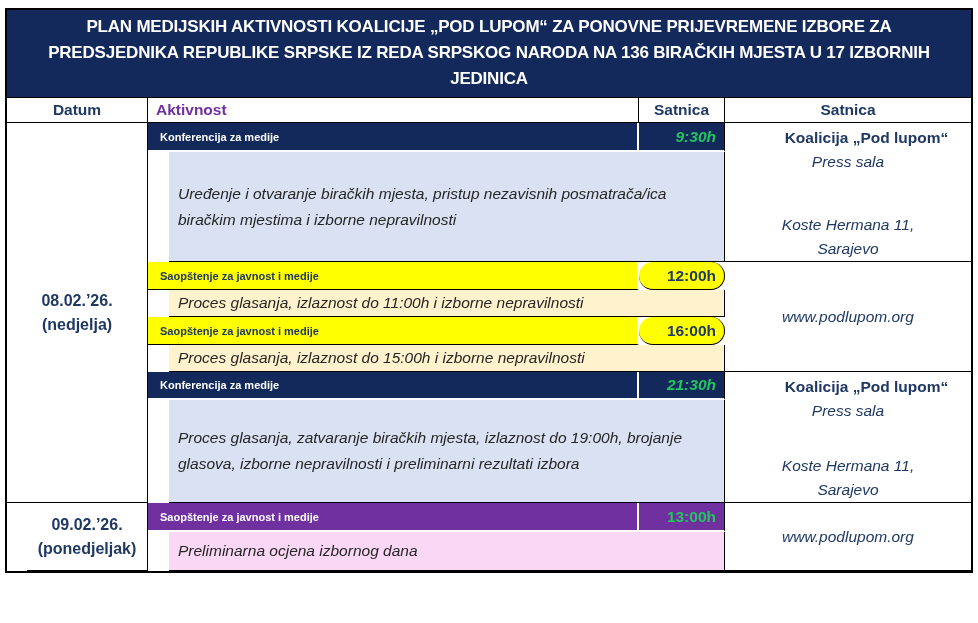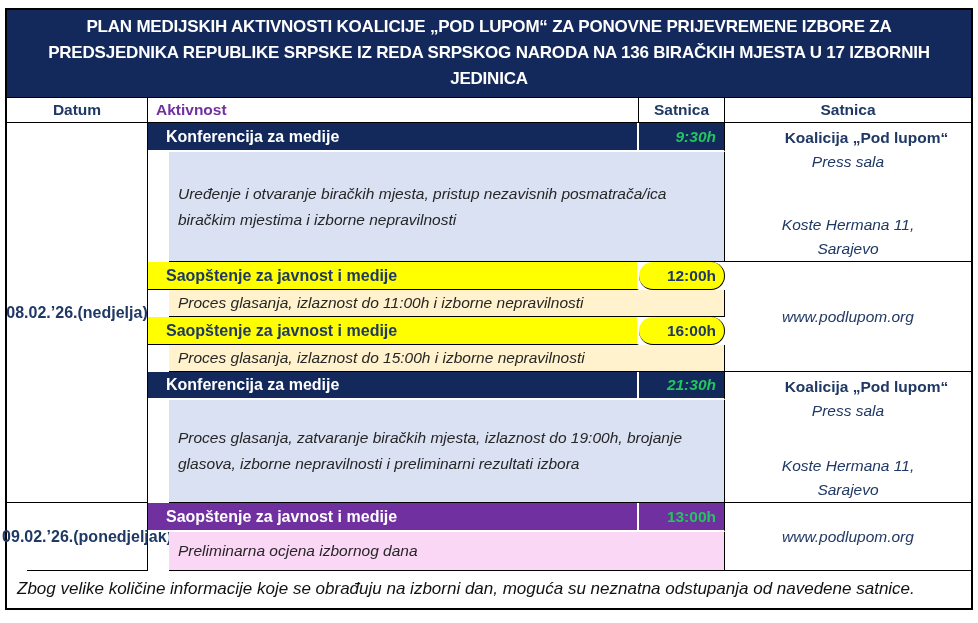--- a/index.html
+++ b/index.html
@@ -22,28 +22,28 @@
   .col-aktiv   { justify-content:flex-start; padding-left:8px; color:#7030a0; border-right:1px solid #000; }
   .col-satnica { justify-content:center; color:#1f3864; border-right:1px solid #000; }
   .col-lokacija{ justify-content:center; color:#1f3864; }
 
   
   .grid { display:grid; grid-template-columns:141px 491px 86px 1fr;
           grid-template-rows:29px 110px 28px 27px 28px 27px 28px 103px 29px 39px; }
   .grid > div { border-right:1px solid #000; border-bottom:1px solid #000; }
   .grid > .lastcol { border-right:none; }
 
-  .datecell { grid-column:1; display:flex; flex-direction:row; justify-content:center;
+  .datecell { grid-column:1; display:flex; flex-direction:column; justify-content:center;
               align-items:center; text-align:center; color:#1f3864; font-weight:bold;
               font-size:16px; line-height:24px; background:#fff; }
   .date1 { grid-row:1/9; }
   .date2 { grid-row:9/11;margin-left:20px; }
 
-  .bar { grid-column:2; display:flex; align-items:center; padding-left:18px;
-         font-weight:bold; font-size:16px; border-right:2px solid #fff !important; }
+  .bar { grid-column:2; display:flex; align-items:center; padding-left:12px;
+         font-weight:bold; font-size:11px; border-right:2px solid #fff !important; }
   .time { grid-column:3; display:flex; align-items:center; justify-content:flex-end;
           padding-right:8px; font-weight:bold; font-size:15.5px; }
   .bar-navy   { background:#13295c; color:#fff; border-bottom:2px solid #fff !important; }
   .bar-yellow { background:#ffff00; color:#1f3864; }
   .bar-purple { background:#7030a0; color:#fff; border-bottom:2px solid #fff !important; }
   .t-navy   { background:#13295c; color:#22c55e; border-bottom:2px solid #fff !important;font-style:italic; }
   .t-yellow { background:#ffff00; color:#1f3864;border-radius:14px; }
   .t-purple { background:#7030a0; color:#22c55e; border-bottom:2px solid #fff !important; }
 
   .desc { grid-column:2/4; display:flex; align-items:center; padding:4px 10px 4px 9px;
@@ -133,16 +133,15 @@
         <span class="gap"></span>
         <span class="venue-addr">Koste Hermana 11,</span>
         <span class="venue-addr">Sarajevo</span>
       </div>
       <div class="loc loc4 lastcol">
         <span class="site">www.podlupom.org</span>
       </div>
 
     </div>
 
-    <div class="footer">Zbog velike količine informacije koje se obrađuju na izborni dan, moguća su neznatna odstupanja od navedene satnice.</div>
 
   </div>
 </div>
 
 </body></html>

